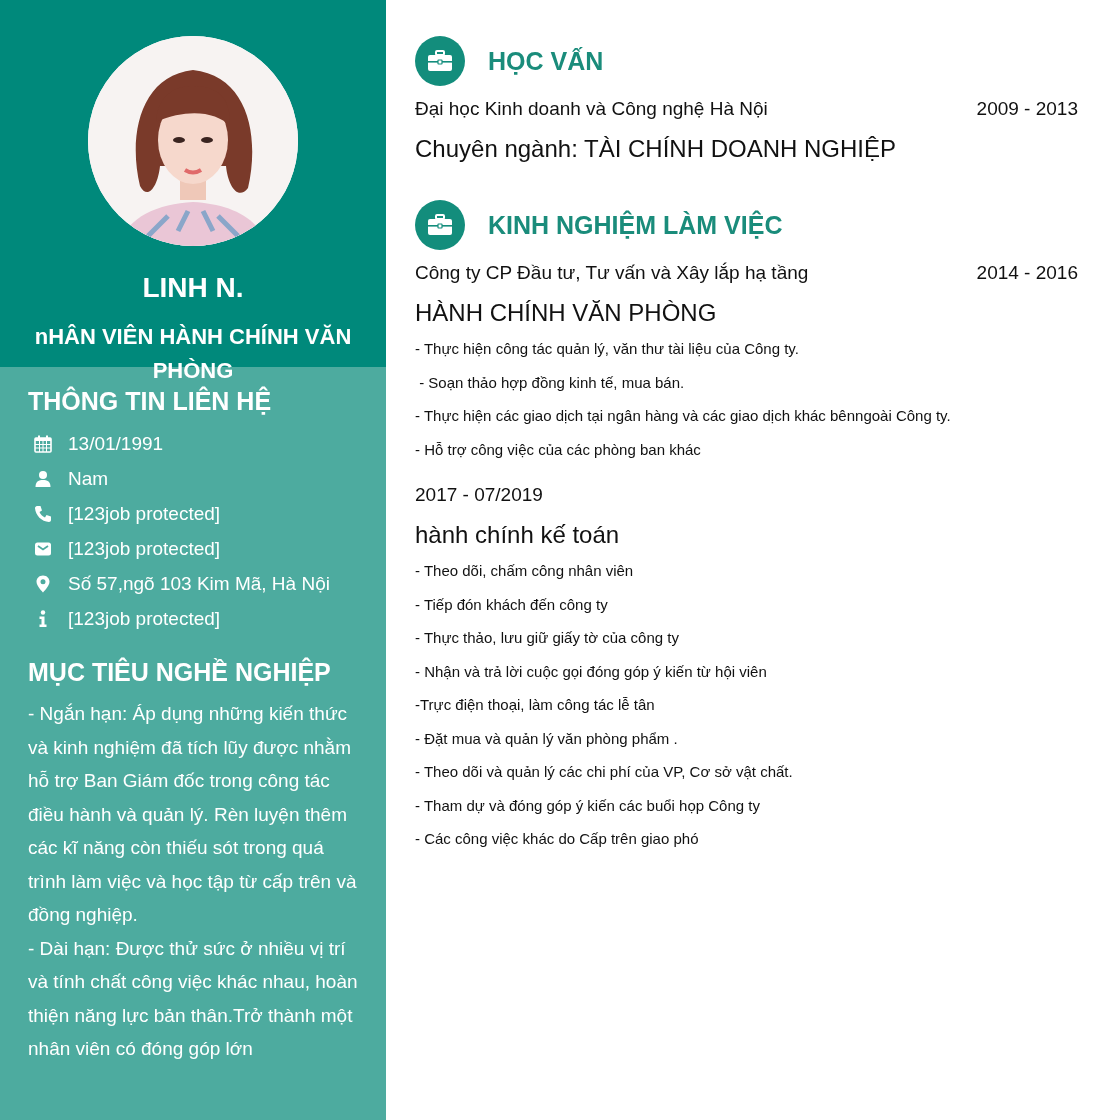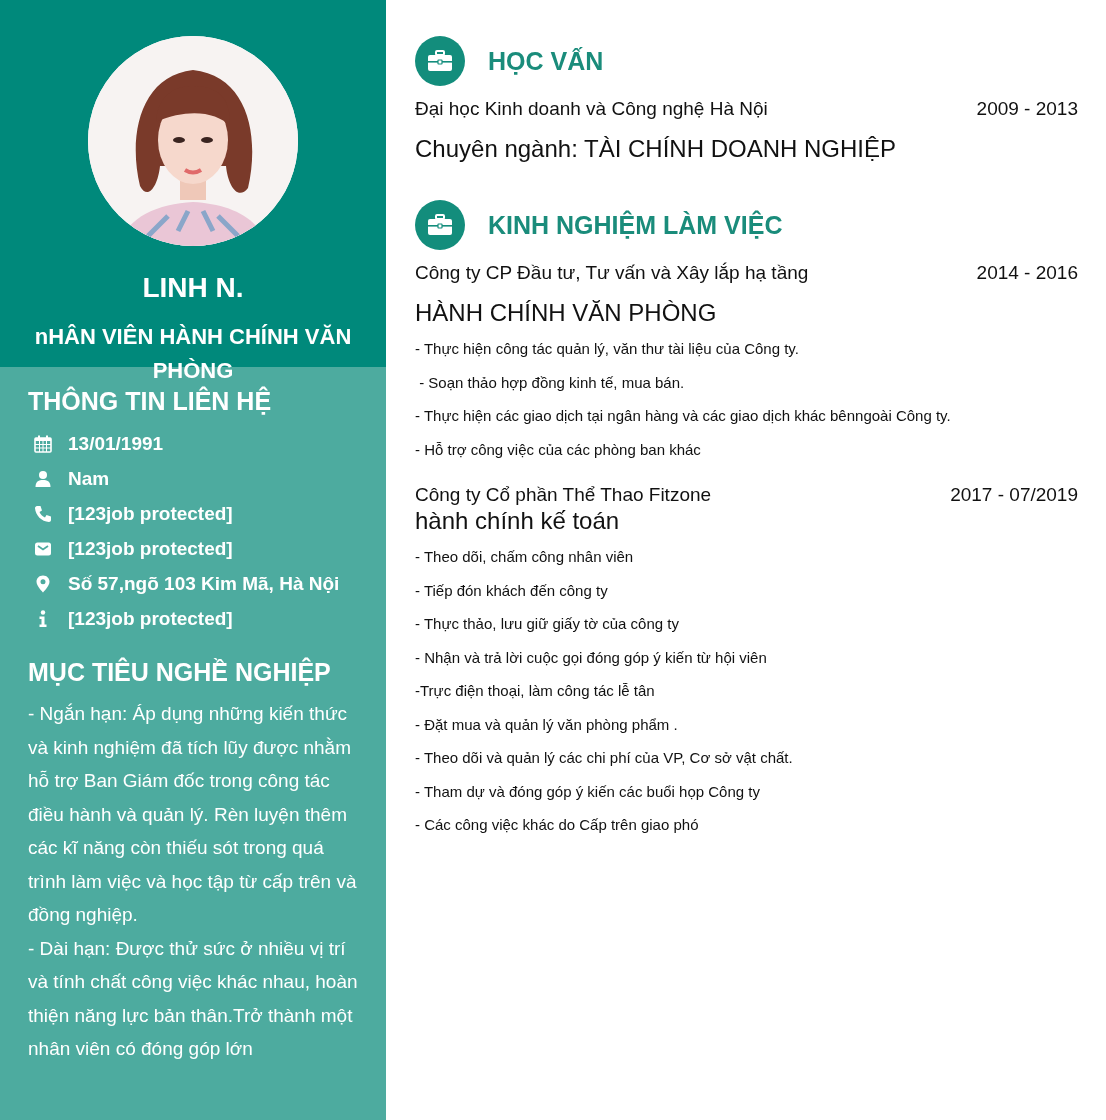--- a/index.html
+++ b/index.html
@@ -8,21 +8,21 @@
 
     .sidebar { position: absolute; left: 0; top: 0; width: 386px; height: 1120px; background: #4dab9f; overflow: hidden; }
     .sidebar-top { width: 386px; height: 367px; background: #00897b; position: relative; }
     .avatar-wrap { position: absolute; left: 88px; top: 36px; width: 210px; height: 210px; border-radius: 50%; background: #ffffff; overflow: hidden; }
     .avatar-svg { width: 210px; height: 210px; display: block; }
     .name { position: absolute; left: 0; top: 272px; width: 386px; text-align: center; color: #fff; font-weight: bold; font-size: 28px; }
     .job-title { position: absolute; left: 20px; top: 320px; width: 346px; text-align: center; color: #fff; font-weight: bold; font-size: 22px; line-height: 34px; }
 
     .side-section { padding: 0 28px; }
     .side-heading { color: #fff; font-weight: bold; font-size: 25px; margin-top: 20px; margin-bottom: 10px; }
-    .contact-list { list-style: none; font-weight: bold; }
+    .contact-list { list-style: none; }
     .contact-item { display: flex; align-items: center; height: 35px; color: #fff; font-size: 19px; }
     .contact-icon { width: 32px; height: 20px; display: flex; align-items: center; justify-content: flex-start; padding-left: 6px; flex-shrink: 0; margin-right: 8px; }
     .contact-icon svg { width: 18px; height: 18px; fill: #fff; }
     .objective-heading { margin-top: 22px; }
     .objective-text { color: #fff; font-size: 19px; line-height: 33.5px; white-space: pre-line; }
 
     .main { position: absolute; left: 415px; top: 0; width: 663px; }
     .section-head { display: flex; align-items: center; height: 50px; }
     .section-icon { width: 50px; height: 50px; border-radius: 50%; background: #138d7c; display: flex; align-items: center; justify-content: center; flex-shrink: 0; }
     .section-icon svg { width: 26px; height: 24px; }
@@ -167,24 +167,23 @@
       <div style="margin-top:5px;">
         <div class="bullet">- Thực hiện công tác quản lý, văn thư tài liệu của Công ty.</div>
         <div class="bullet" style="white-space:pre;"> - Soạn thảo hợp đồng kinh tế, mua bán.</div>
         <div class="bullet" style="width:625px;">- Thực hiện các giao dịch tại ngân hàng và các giao dịch khác bênngoài Công ty.</div>
         <div class="bullet">- Hỗ trợ công việc của các phòng ban khác</div>
       </div>
     </div>
 
     <div style="margin-top:18px;">
       <div class="entry-row">
-        <span>Công ty Cổ phần Thể Thao Fitzone</span>
         <span>2017 - 07/2019</span>
       </div>
-      <div class="entry-sub" style="margin-top:1px;">hành chính kế toán</div>
+      <div class="entry-sub" style="margin-top:15px;">hành chính kế toán</div>
       <div style="margin-top:5px;">
         <div class="bullet">- Theo dõi, chấm công nhân viên</div>
         <div class="bullet">- Tiếp đón khách đến công ty</div>
         <div class="bullet">- Thực thảo, lưu giữ giấy tờ của công ty</div>
         <div class="bullet">- Nhận và trả lời cuộc gọi đóng góp ý kiến từ hội viên</div>
         <div class="bullet">-Trực điện thoại, làm công tác lễ tân</div>
         <div class="bullet">- Đặt mua và quản lý văn phòng phẩm .</div>
         <div class="bullet">- Theo dõi và quản lý các chi phí của VP, Cơ sở vật chất.</div>
         <div class="bullet">- Tham dự và đóng góp ý kiến các buổi họp Công ty</div>
         <div class="bullet">- Các công việc khác do Cấp trên giao phó</div>

